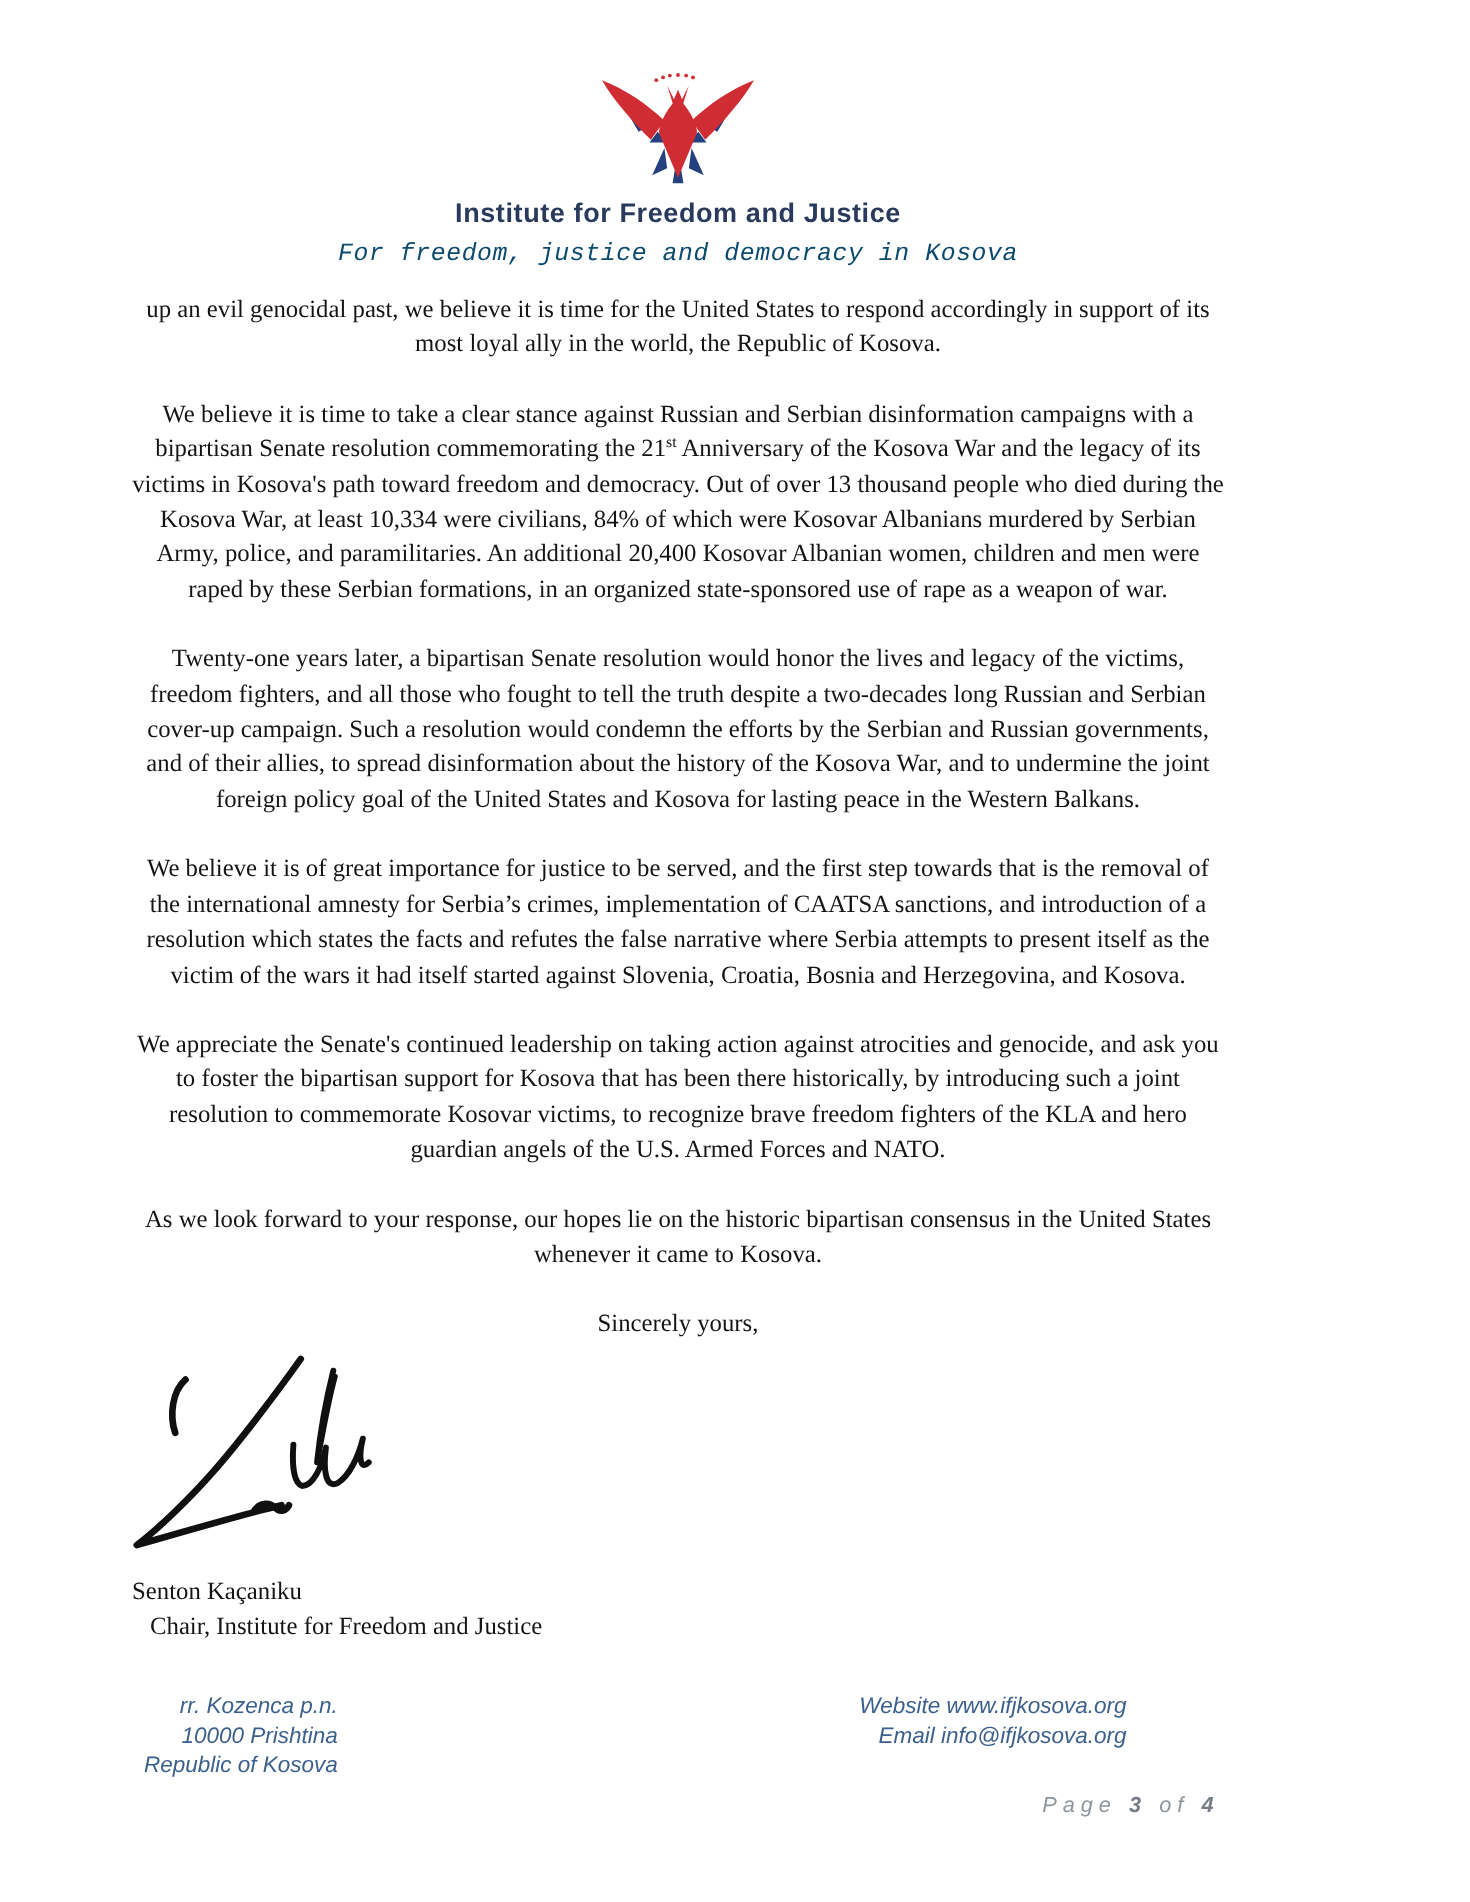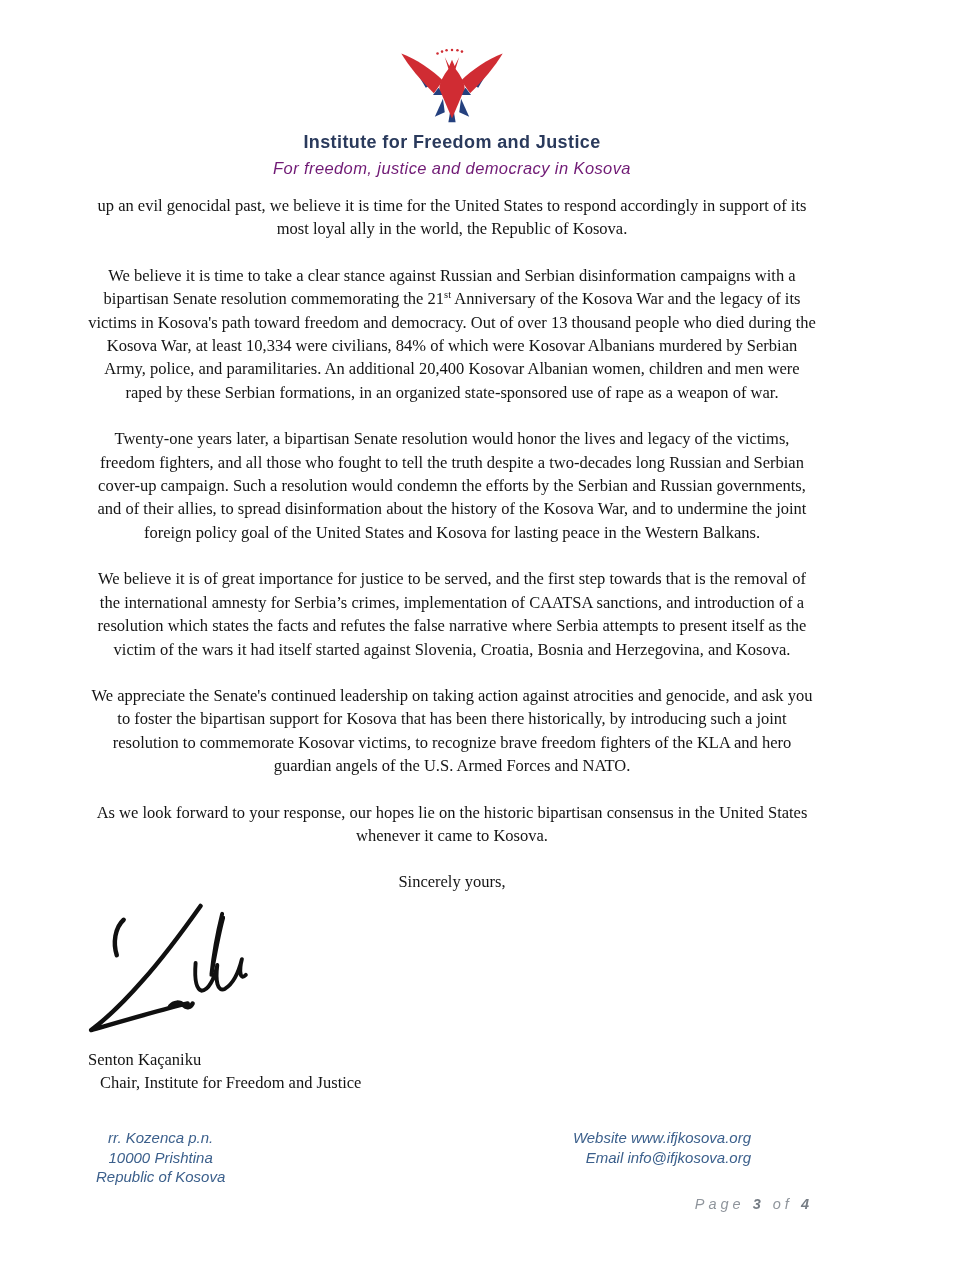--- a/index.html
+++ b/index.html
@@ -18,25 +18,25 @@
   .logo-wrap { display: block; margin: 0 auto; width: 112px; height: 76px; }
   .org-name {
     font-family: "Liberation Sans", sans-serif;
     font-weight: 700;
     font-size: 18px;
     letter-spacing: 0.4px;
     color: #2a3a5c;
     margin-top: 8px;
   }
   .org-tagline {
-    font-family: Liberation Sans, sans-serif;
+    font-family: Liberation Mono, monospace;
     font-style: italic;
     font-size: 16.5px;
     letter-spacing: 0.4px;
-    color: #701a75;
+    color: #0c4a6e;
     margin-top: 6px;
   }
   
   .letter-body {
     padding: 16px 88px 0 88px;
     font-size: 16.5px;
     line-height: 23.4px;
     text-align: center;
   }
   .letter-body p { margin: 0 0 23px 0; }
@@ -53,21 +53,21 @@
     justify-content: space-between;
     align-items: flex-start;
     padding-left: 96px;
     padding-right: 153px;
     font-family: "Liberation Sans", sans-serif;
     font-style: italic;
     font-size: 15px;
     line-height: 19.5px;
     color: #3c608c;
   }
-  .address-block { text-align: center; }
+  .address-block { text-align: right; }
   .contact-block { text-align: right; }
   .page-line {
     margin-top: 9px;
     padding-right: 91px;
     text-align: right;
     font-family: "Liberation Sans", sans-serif;
     font-style: italic;
     font-size: 14.5px;
     letter-spacing: 4px;
     color: #8f959c;

